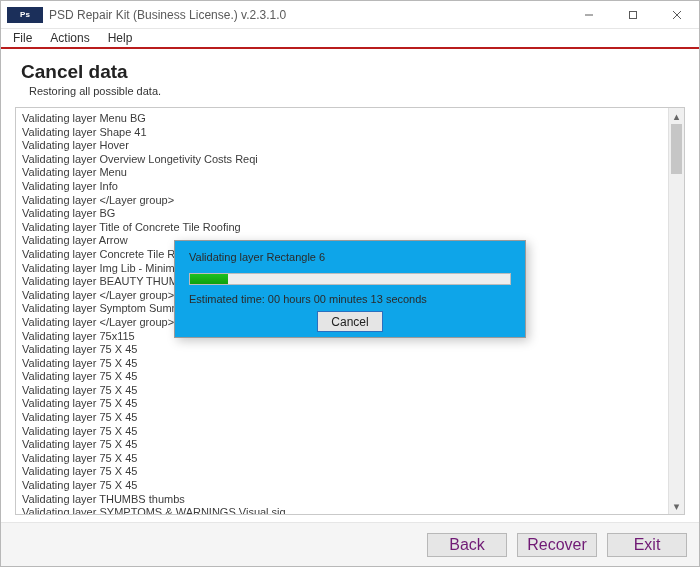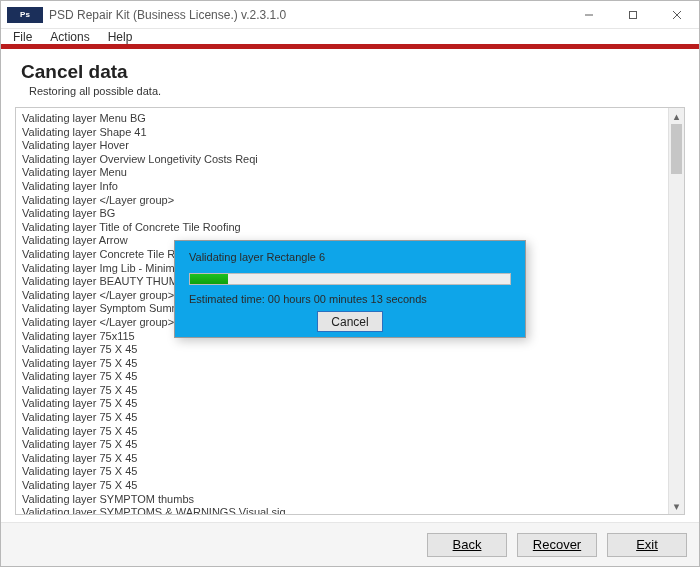--- a/index.html
+++ b/index.html
@@ -57,21 +57,21 @@
       justify-content: center;
       color: #5a5a5a;
     }
     .win-btn svg { width: 10px; height: 10px; }
     .menubar {
       height: 20px;
       display: flex;
       align-items: center;
       padding: 0 4px;
       gap: 2px;
-      border-bottom: 5px solid #b91c1c;
+      border-bottom: 2px solid #b91c1c;
     }
     .menubar-item {
       padding: 2px 8px;
       color: #303030;
       font-size: 12px;
     }
     .content {
       flex: 1;
       padding: 12px 14px 0 14px;
       overflow: hidden;
@@ -111,26 +111,25 @@
       align-items: center;
       justify-content: flex-end;
       padding-right: 12px;
       gap: 10px;
     }
     .btn {
       min-width: 80px;
       height: 24px;
       border: 1px solid #b8b8b8;
       background: #e6e6e6;
-      color: #000000;
-      font-size: 13px;
+      color: #701a75;
+      font-size: 16px;
       display: inline-flex;
       align-items: center;
       justify-content: center;
-      text-decoration: underline;
     }
     .dialog-backdrop {
       position: absolute;
       inset: 0;
       pointer-events: none;
     }
     .dialog {
       position: absolute;
       left: 174px;
       top: 240px;
@@ -275,21 +274,21 @@
           <div class="log-line">Validating layer 75 X 45</div>
           <div class="log-line">Validating layer 75 X 45</div>
           <div class="log-line">Validating layer 75 X 45</div>
           <div class="log-line">Validating layer 75 X 45</div>
           <div class="log-line">Validating layer 75 X 45</div>
           <div class="log-line">Validating layer 75 X 45</div>
           <div class="log-line">Validating layer 75 X 45</div>
           <div class="log-line">Validating layer 75 X 45</div>
           <div class="log-line">Validating layer 75 X 45</div>
           <div class="log-line">Validating layer 75 X 45</div>
-          <div class="log-line">Validating layer SYMPTOM thumbs</div>
+          <div class="log-line">Validating layer THUMBS thumbs</div>
           <div class="log-line">Validating layer SYMPTOMS &amp; WARNINGS  Visual sig</div>
         </div>
       <div class="scrollbar-stub">
         <div class="scroll-arrow up">▴</div>
         <div class="scrollbar-thumb"></div>
         <div class="scroll-arrow down">▾</div>
       </div>
     </div>
   </div>
 

